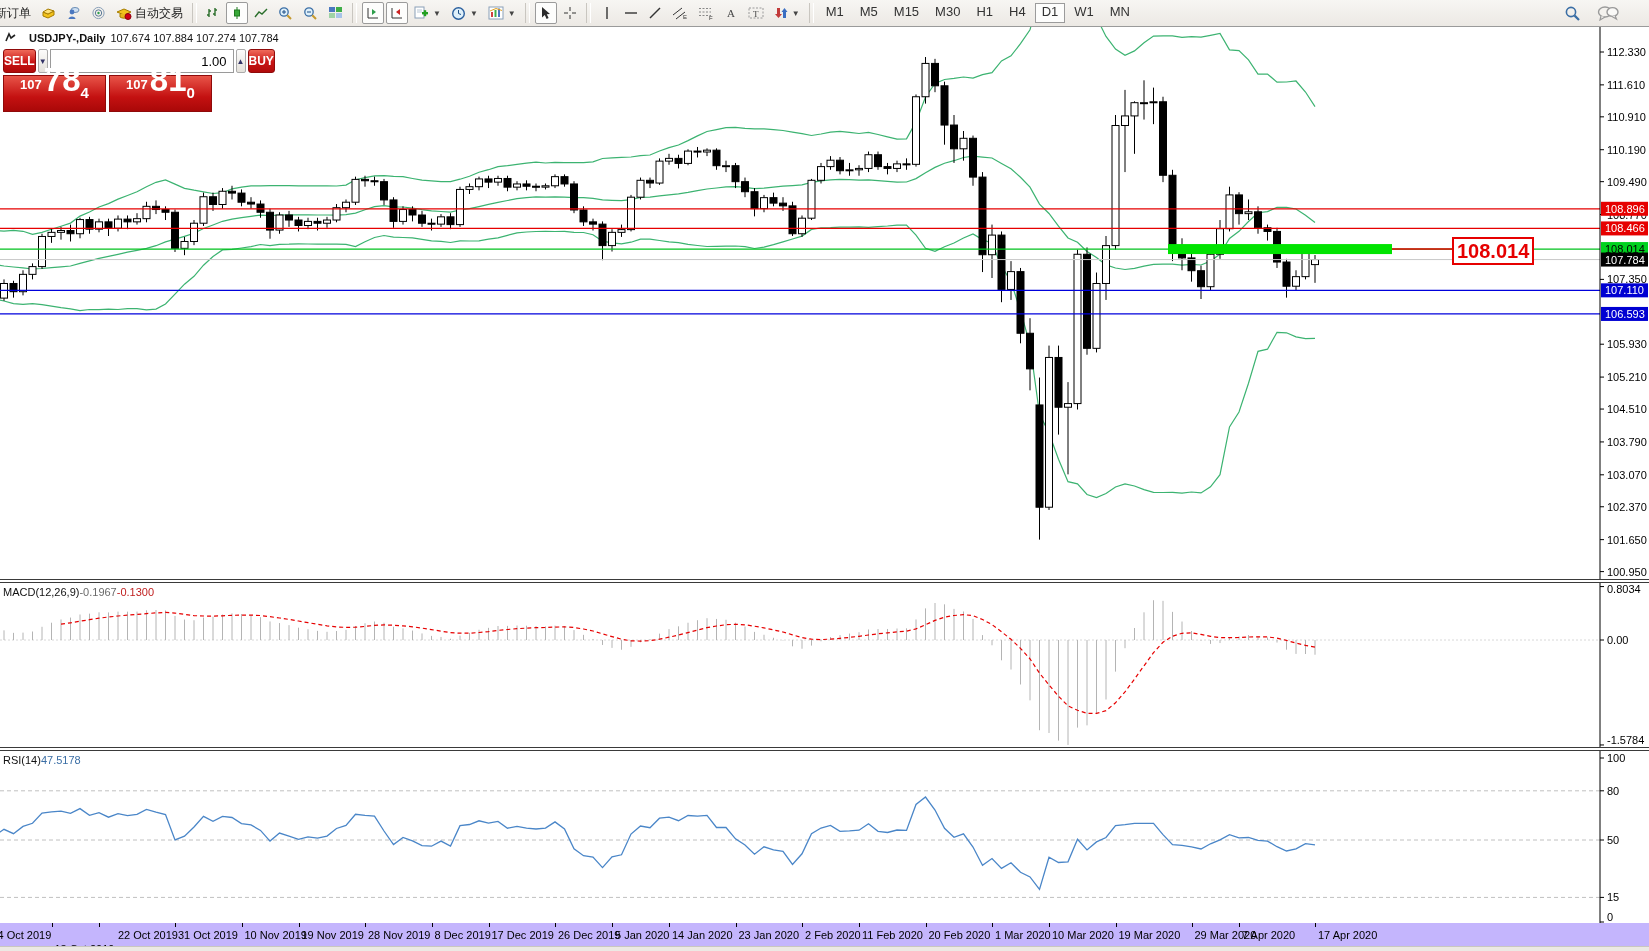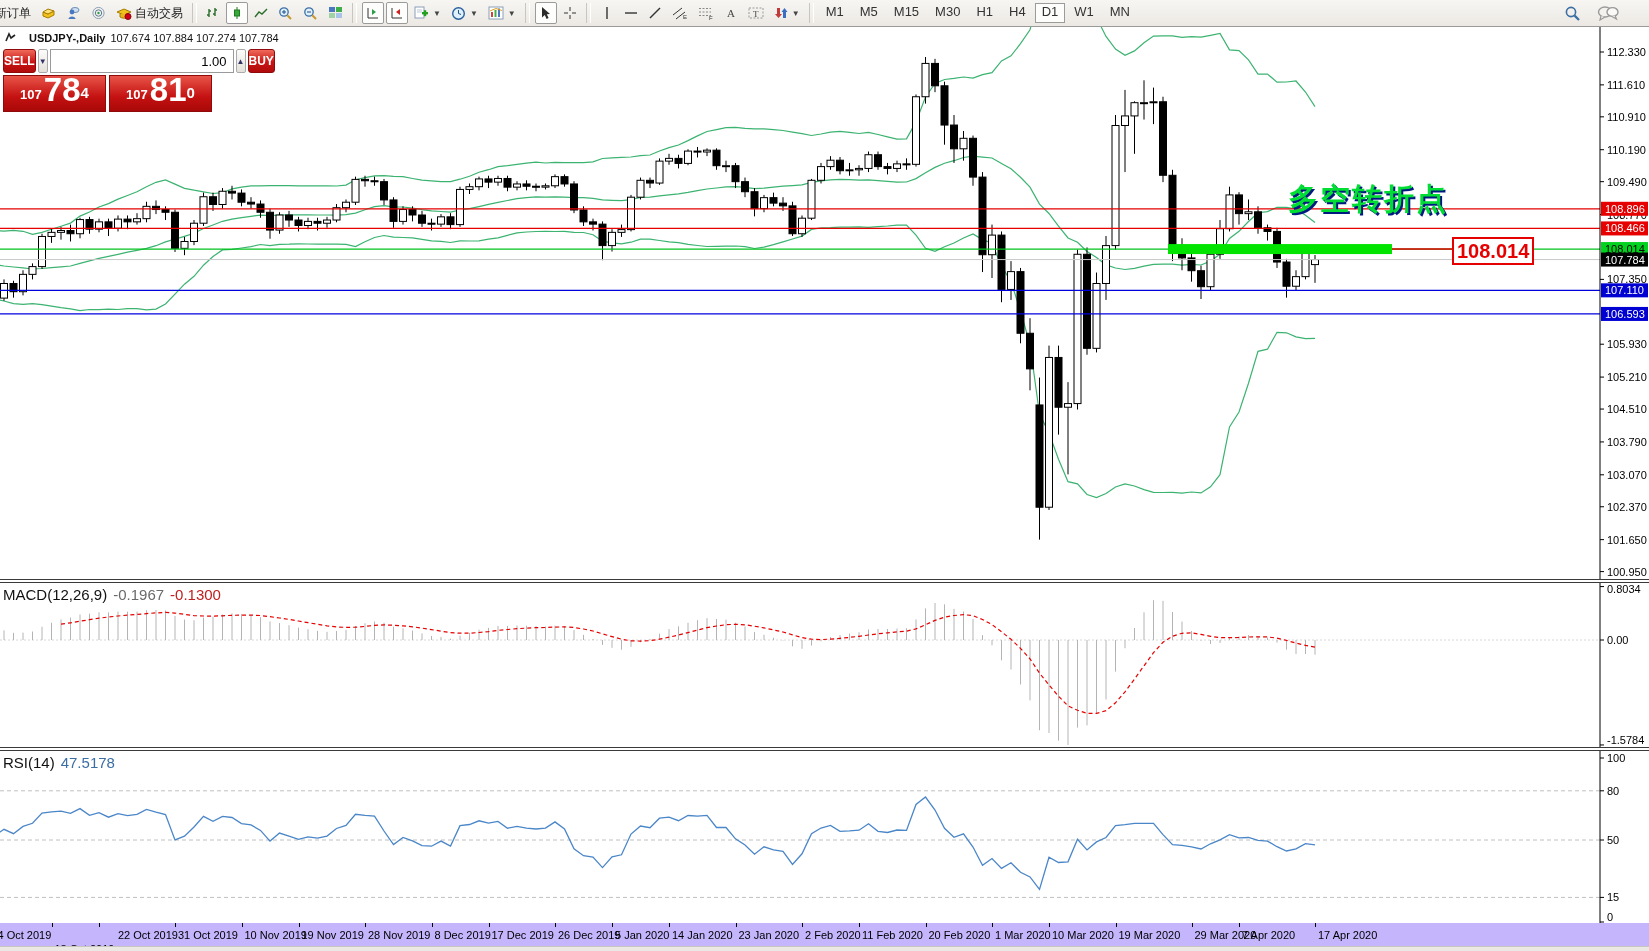--- a/index.html
+++ b/index.html
@@ -28,39 +28,39 @@
   .date-axis { height:23px; position:relative; overflow:hidden; background:#c4b5fd; font-size:11px; }
   .bottom-strip { height:5px; background:#ece9e4; border-top:1px solid #c9c6c0; }
   .date-tick { position:absolute; top:0; width:1px; height:4px; background:#000; }
   .date-label { position:absolute; top:6px; color:#000; white-space:nowrap; }
   .ax { font-size:11px; fill:#000; }
   .badge-text { font-size:11px; }
   
   .chart-title { position:absolute; left:5px; top:5px; font-size:11px; color:#111;
     display:flex; align-items:center; gap:5px; }
   .chart-title b { font-weight:bold;margin-left:24px; }
-  .ind-label { position:absolute; left:3px; top:3px; font-size:15px; color:#111; display:flex; gap:6px; }
+  .ind-label { position:absolute; left:3px; top:3px; font-size:11px; color:#111; display:flex; }
   .turning-point { position:absolute; left:1288px; top:152px; font-size:30px; font-weight:bold;
     color:#00dd33; text-shadow:2px 2px 0 #001a80; letter-spacing:2px; white-space:nowrap; }
   .price-callout { position:absolute; left:1452px; top:210px; background:#fff; border:2px solid #e60000;
     color:#e60000; font-size:20px; font-weight:bold; padding:0 3px; line-height:24px; }
   
   .trade-panel { position:absolute; left:3px; top:22px; width:212px; }
   .tp-row1 { display:flex; height:24px; gap:2px; align-items:stretch; }
   .tp-btn { width:58px; background:linear-gradient(#ef6a5a,#c91414 55%,#b00b0b);
     border:1px solid #8f0a0a; border-radius:3px; color:#fff; font-size:12px; font-weight:bold;
     display:flex; align-items:center; justify-content:center; }
   .tp-spin { width:16px; background:linear-gradient(#fcfcfb,#e4e1da); border:1px solid #aaa;
     border-radius:2px; font-size:8px; color:#336; display:flex; align-items:center; justify-content:center; }
   .tp-vol { flex:1; border:1px solid #9a9a9a; font-size:13px; text-align:right; padding-right:6px;
     font-family:"Liberation Sans", sans-serif; }
   .tp-row2 { display:flex; gap:3px; margin-top:2px; }
   .tp-tile { width:103px; height:37px; background:linear-gradient(#e85448,#c41111 60%,#a90808);
     border:1px solid #8f0a0a; color:#fff; display:flex; align-items:flex-end; justify-content:center;
-    padding-bottom:6px; }
+    padding-bottom:16px; }
   .tp-small { font-size:13px; font-weight:bold; margin-right:2px; line-height:20px; }
   .tp-big { font-size:33px; font-weight:bold; line-height:30px; }
   .tp-sup { font-size:15px; font-weight:bold; line-height:34px; vertical-align:top; align-self:flex-start; }
 </style>
 </head>
 <body>
 
 <div class="toolbar">
   <div class="tb-btn" style="margin-left:-9px">
     <span>新订单</span>
@@ -662,21 +662,20 @@
           <span class="tp-sup">4</span>
         </div>
         <div class="tp-tile">
           <span class="tp-small">107</span>
           <span class="tp-big">81</span>
           <span class="tp-sup">0</span>
         </div>
       </div>
     </div>
 
-    <div class="turning-point">多空转折点</div>
     <div class="price-callout">108.014</div>
   </div>
 
   <div class="splitter"></div>
 
   <div class="panel" id="panel-macd">
     <svg id="svg-macd" width="1649" height="164" viewBox="0 0 1649 164">
         <line x1="0" y1="57" x2="1600" y2="57" stroke="#d8d8d8" stroke-dasharray="2 2"></line>
         <g>
           <line x1="4" y1="57" x2="4" y2="47.338513384949806" stroke="#b4b4b4"></line>

